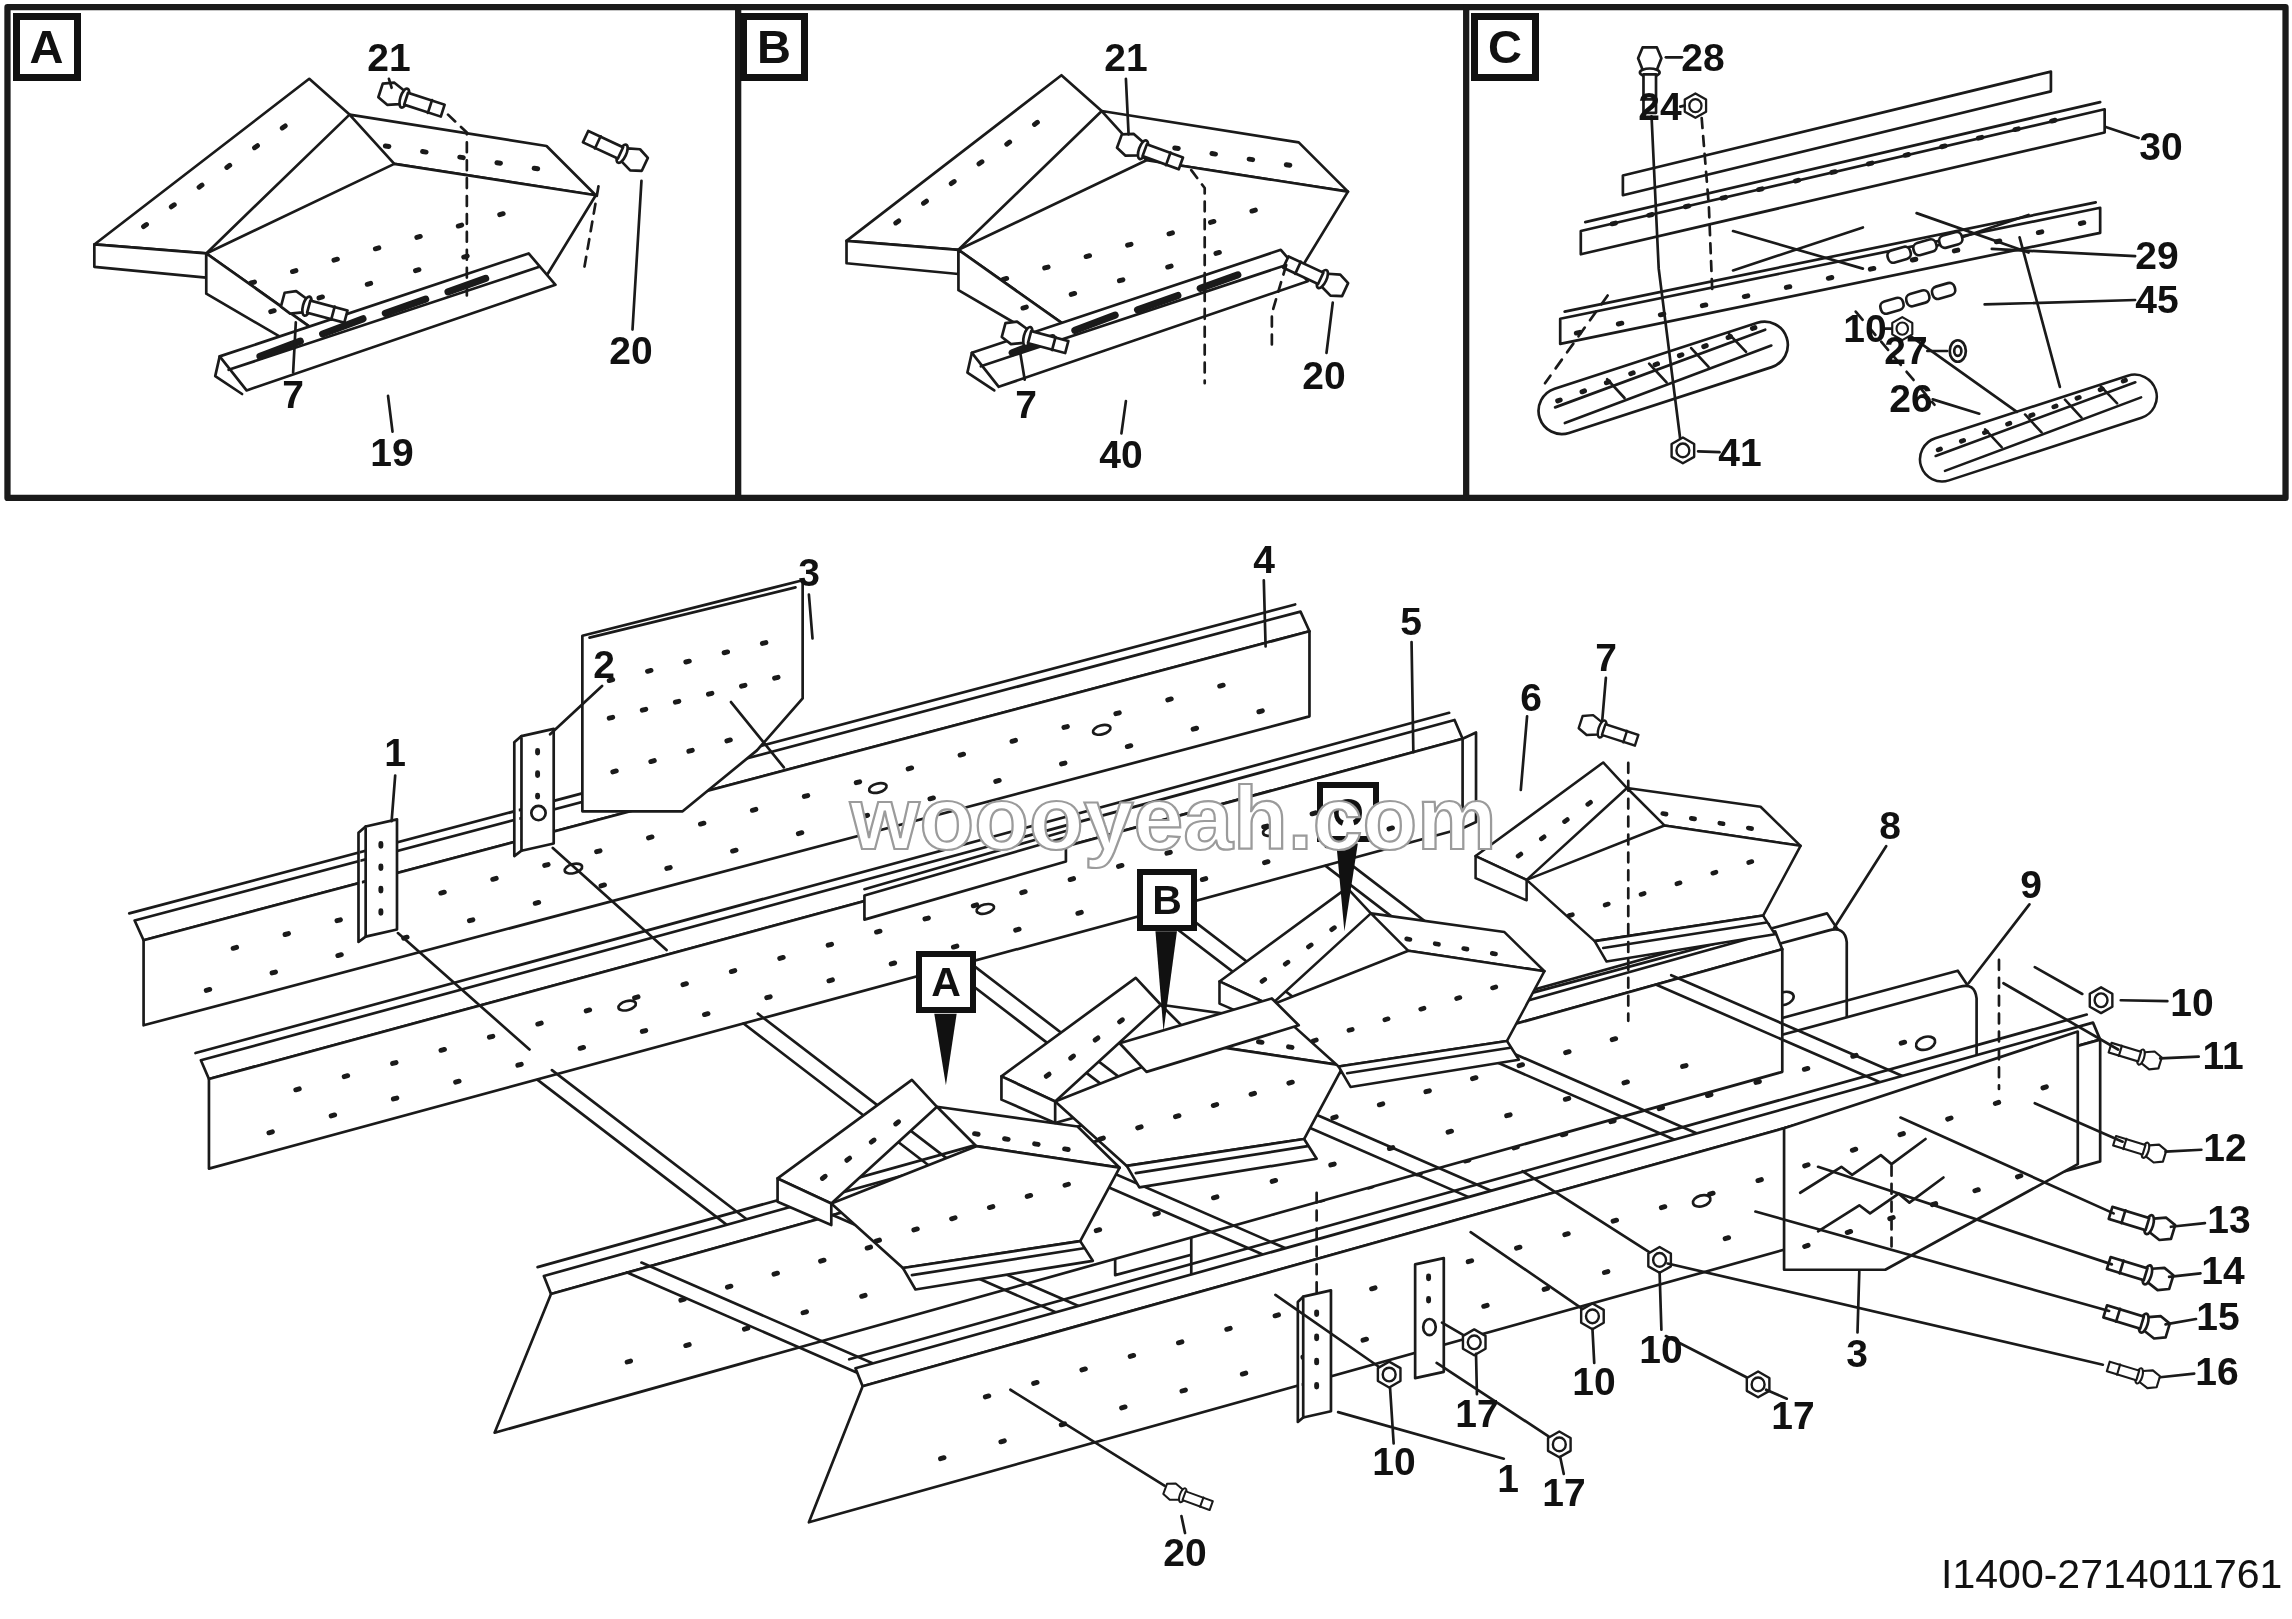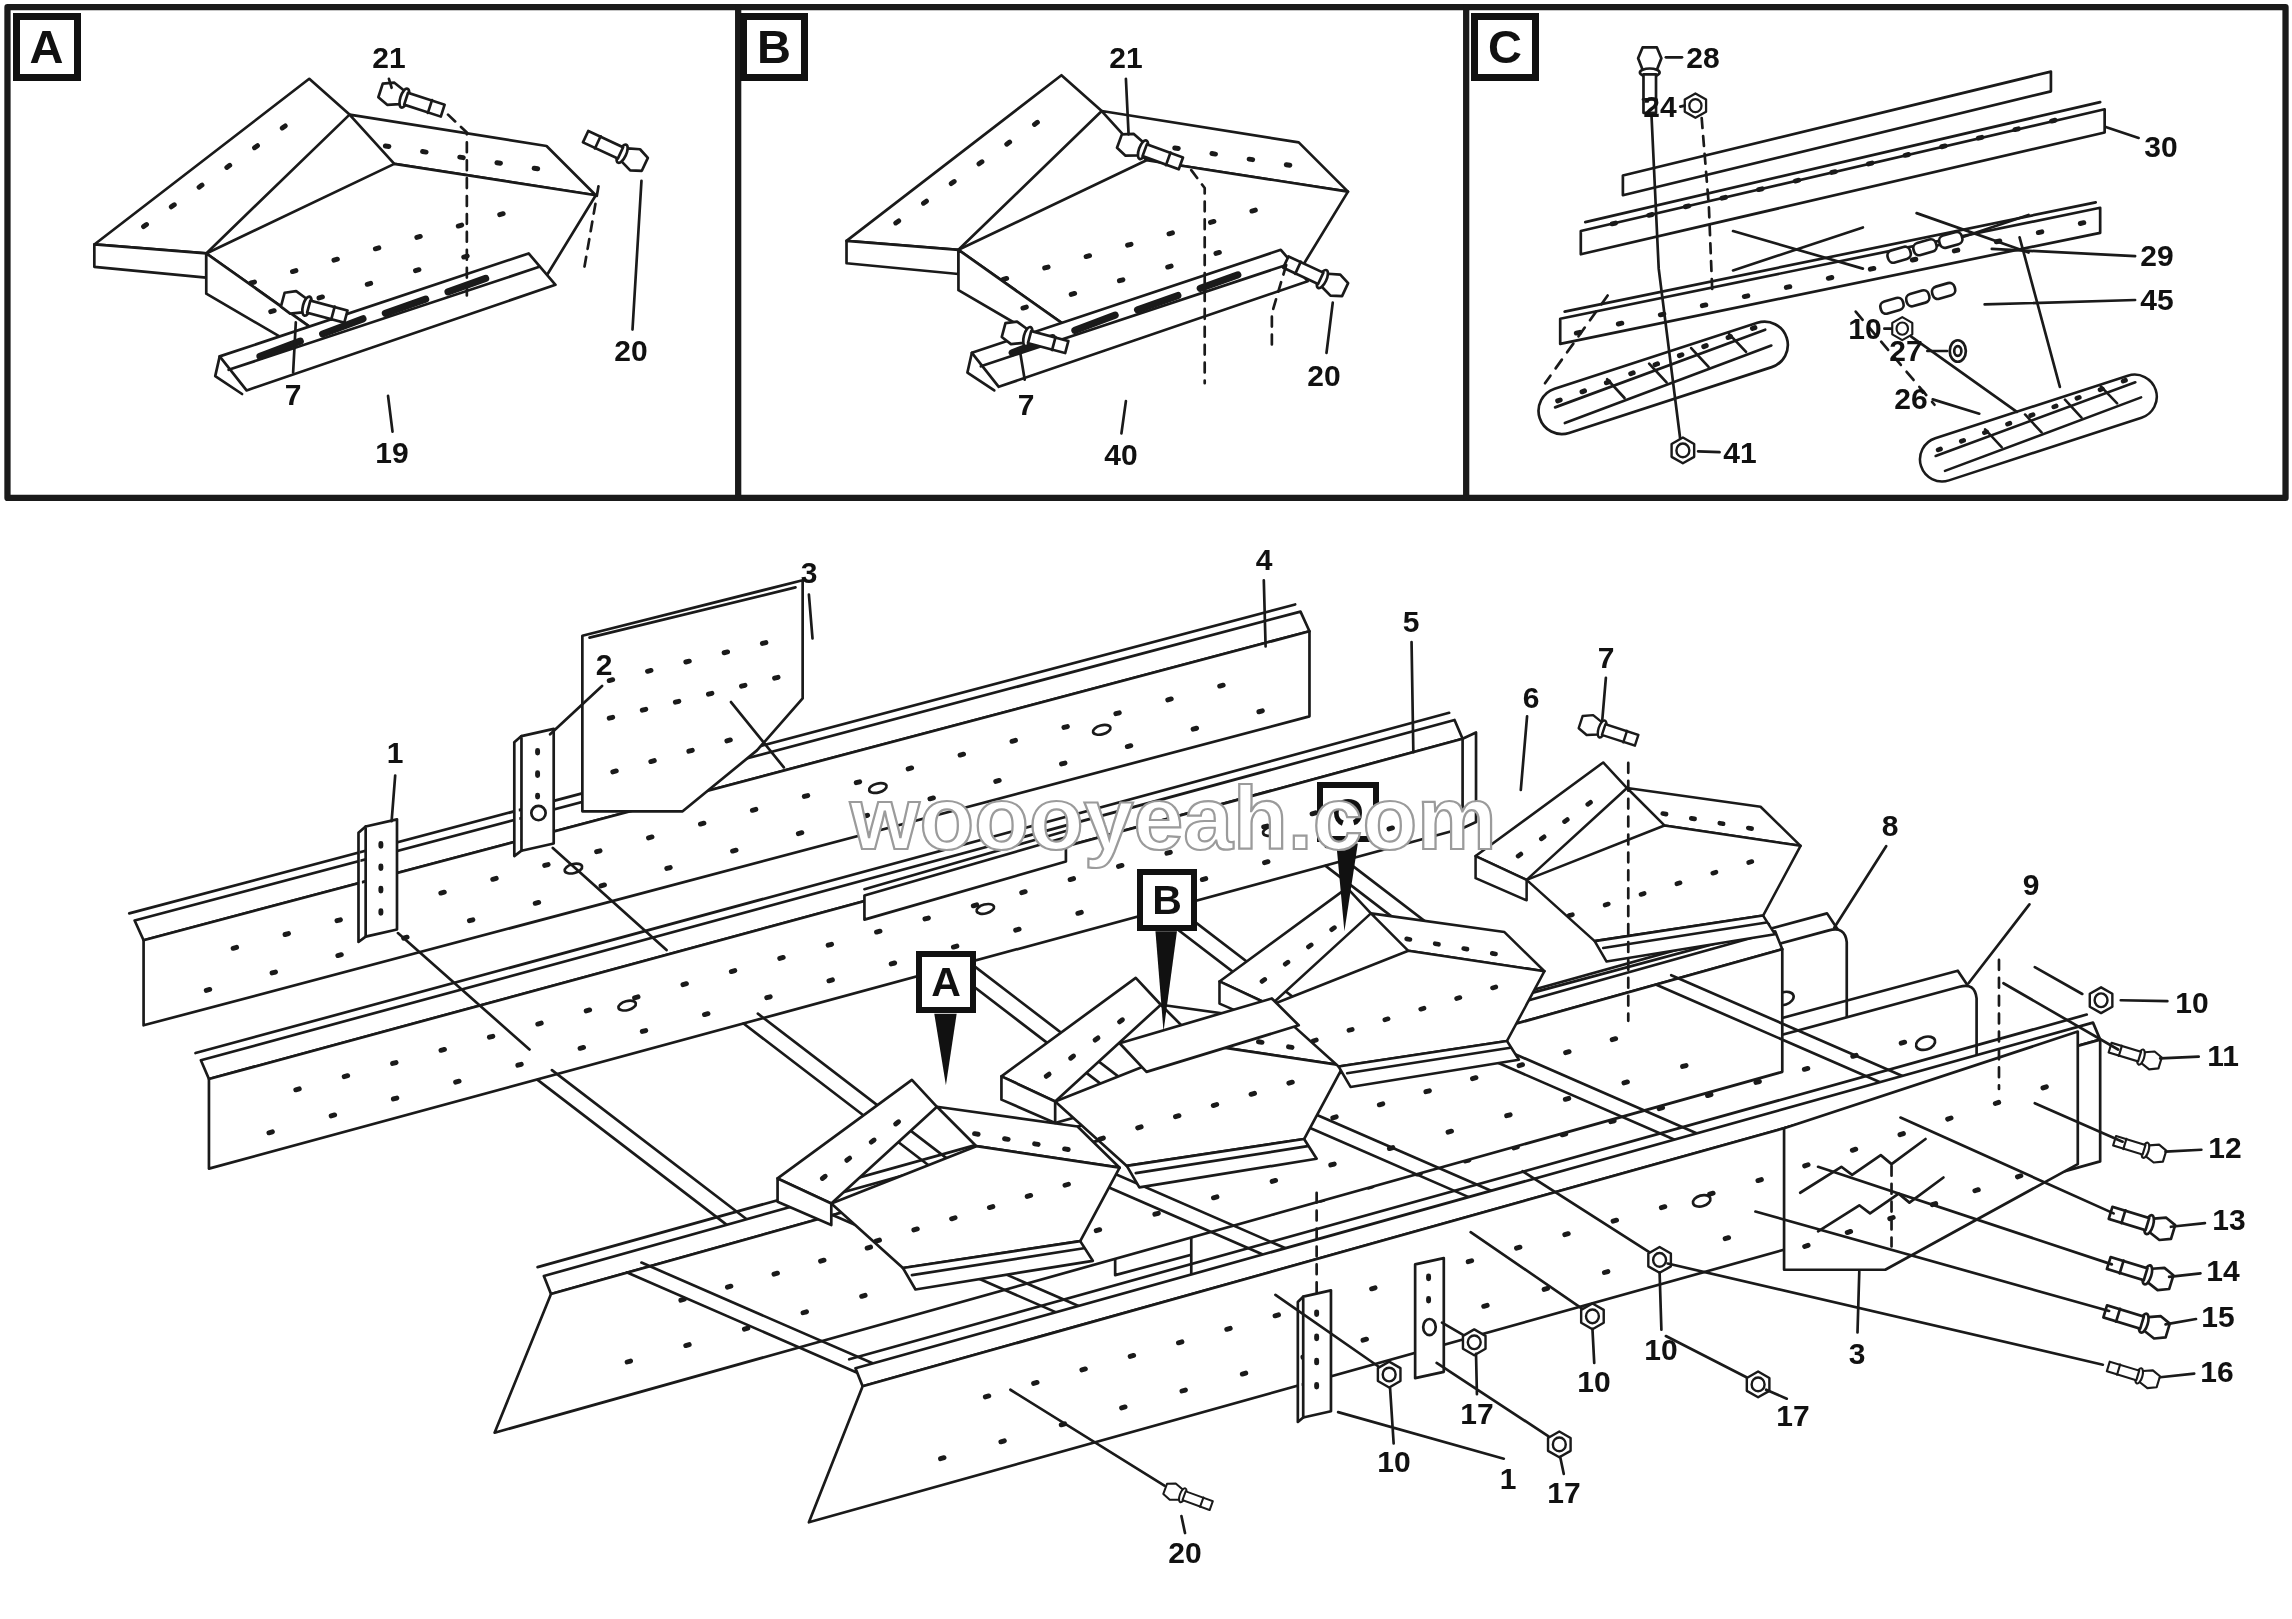--- a/index.html
+++ b/index.html
@@ -6,21 +6,21 @@
   .page{position:relative;width:2293px;height:1619px;background:#ffffff;overflow:hidden;
         font-family:"Liberation Sans",sans-serif;}
   .page svg{position:absolute;left:0;top:0;}
   #art{z-index:10;}
   #wm{z-index:30;pointer-events:none;}
   .pletter{position:absolute;z-index:20;width:54px;height:54px;border:7.2px solid #111;background:#fff;
            display:flex;align-items:center;justify-content:center;font-size:47px;font-weight:800;color:#111;}
   .mmarker{position:absolute;z-index:20;width:48px;height:50px;border:6.3px solid #111;background:#fff;
            display:flex;align-items:center;justify-content:center;font-size:41px;font-weight:800;color:#111;}
   .mmarker.rot{transform:rotate(90deg);}
-  .co{position:absolute;z-index:25;transform:translate(-50%,-50%);font-size:30px;font-weight:700;color:#111;
+  .co{position:absolute;z-index:25;transform:translate(-50%,-50%);font-size:39px;font-weight:700;color:#111;
       white-space:nowrap;}
   .pn{position:absolute;z-index:25;right:10.7px;top:1551px;font-size:41px;color:#111;}
 </style>
 </head>
 <body>
 
 <div class="page">
 
 <svg id="art" width="2293" height="1619" viewBox="0 0 2560 1808">
 <g stroke="#1a1a1a" stroke-width="3" fill="none" stroke-linecap="round" stroke-linejoin="round">
@@ -335,15 +335,16 @@
 <div class="co" style="left:1594px;top:1382px">10</div>
 <div class="co" style="left:1394px;top:1462px">10</div>
 <div class="co" style="left:1508px;top:1479px">1</div>
 <div class="co" style="left:1564px;top:1493px">17</div>
 <div class="co" style="left:1185px;top:1553px">20</div>
 
 <svg id="wm" width="2293" height="1619" viewBox="0 0 2560 1808">
   <text x="1310" y="948" text-anchor="middle" font-family="Liberation Sans, sans-serif" font-size="100" font-weight="bold" fill="#ffffff" stroke="#9b9b9b" stroke-width="2.5">woooyeah.com</text>
 </svg>
 
+<div class="pn">I1400-2714011761</div>
 
 </div>
 
 
 </body></html>

